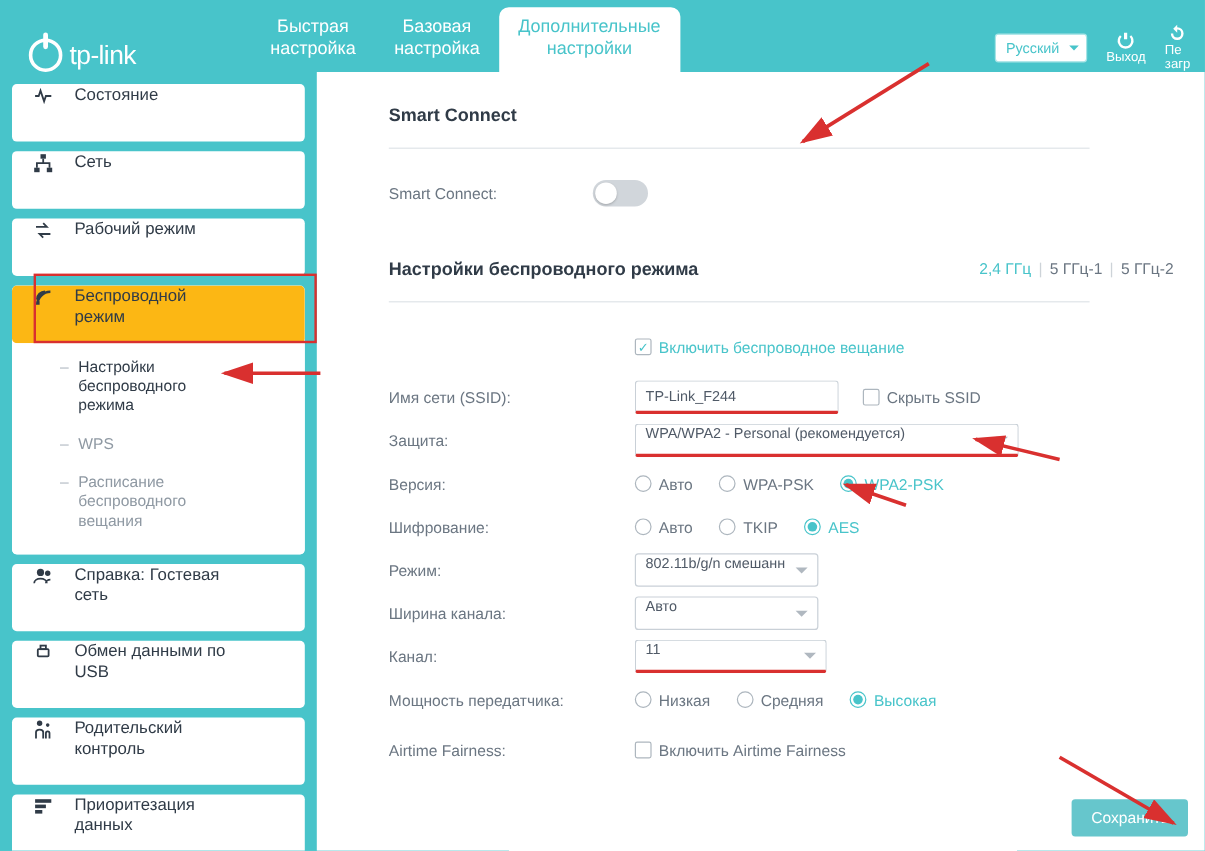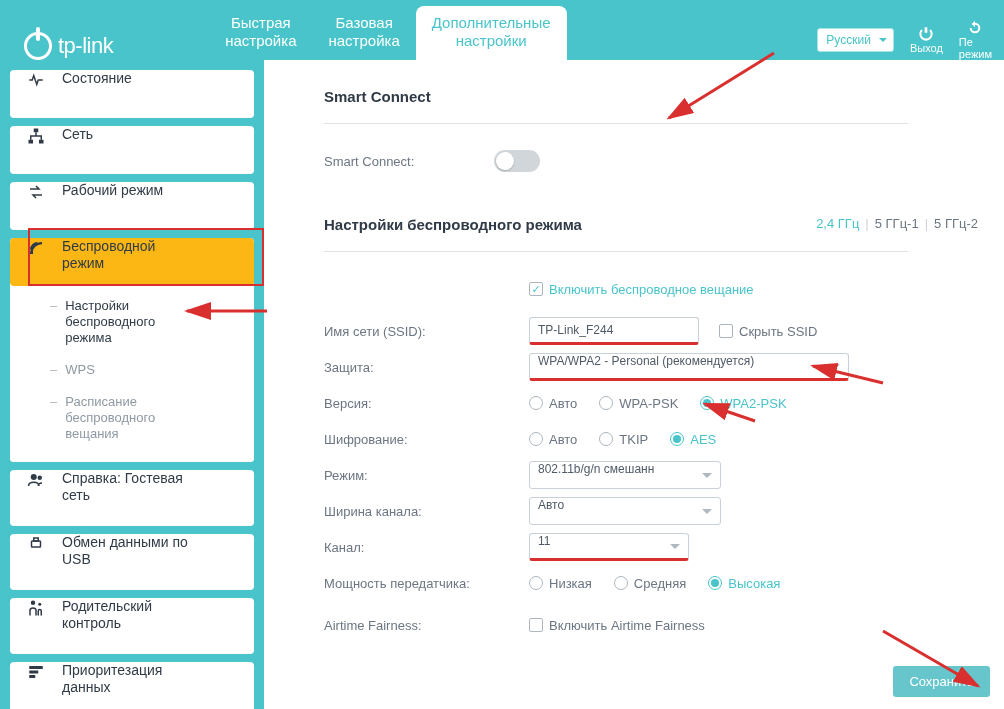--- a/index.html
+++ b/index.html
@@ -40,21 +40,21 @@
 .toggle{width:46px;height:22px;background:#d1d6db;border-radius:11px;position:relative;cursor:pointer}
 .toggle::after{content:"";position:absolute;width:18px;height:18px;background:#fff;border-radius:50%;top:2px;left:2px;box-shadow:0 1px 2px rgba(0,0,0,.2)}
 .band-tabs{position:absolute;right:26px;top:156px;font-size:13px;color:#6b7682;display:flex;gap:6px;align-items:center}
 .band-tabs .active{color:#48c4ca}
 .band-tabs .sep{color:#cdd3d8}
 .form{margin-top:30px}
 .form-row{display:flex;align-items:center;height:36px;margin-bottom:0;width:640px}
 .form-label{width:205px;color:#6b7682;font-size:13px}
 .text-input{width:170px;height:28px;border:1px solid #c9d0d7;border-radius:3px;padding:0 8px;font-size:12px;color:#505a67}
 .select{width:320px;height:28px;border:1px solid #c9d0d7;border-radius:3px;padding:0 8px;font-size:12px;color:#505a67;display:flex;position:relative;background:#fff}
-.select.sm{width:192px}
+.select.sm{width:153px}
 .select.xs{width:160px}
 .select .caret{position:absolute;right:8px;top:50%;margin-top:-2px;border:5px solid transparent;border-top-color:#b0b8c0}
 .cb{width:14px;height:14px;border:1px solid #adb6be;border-radius:2px;display:inline-flex;align-items:center;justify-content:center;margin-right:6px;font-size:11px;color:#48c4ca;background:#fff}
 .cb.checked::after{content:"\2713"}
 .radio-group{display:flex;gap:22px;align-items:center}
 .radio{display:flex;align-items:center;gap:6px;font-size:13px;color:#6b7682;cursor:pointer}
 .radio .dot{width:14px;height:14px;border:1px solid #adb6be;border-radius:50%;display:inline-flex;align-items:center;justify-content:center}
 .radio.sel{color:#48c4ca}
 .radio.sel .dot{border-color:#48c4ca}
 .radio.sel .dot::after{content:"";width:8px;height:8px;background:#48c4ca;border-radius:50%}
@@ -84,21 +84,21 @@
       <svg viewBox="0 0 24 24">
           <path d="M10 2h4v8h-4zM12 22a10 10 0 0 0 7-17l-2 2a7 7 0 1 1-10 0L5 5a10 10 0 0 0 7 17z"></path>
         </svg>
       <span>Выход</span>
     </div>
     <div class="hdr-item" style="white-space:pre-line">
       <svg viewBox="0 0 24 24">
           <path d="M12 4V1L7 6l5 5V7a5 5 0 1 1-5 5H4a8 8 0 1 0 8-8z"></path>
         </svg>
       <span>Пе
-режим</span>
+загр</span>
     </div>
   </div>
 </div>
 
 <div class="body-wrap">
   <div class="sidebar">
     <div class="side-card">
       <div class="side-item">
           <span class="side-icon">
             <svg viewBox="0 0 24 24">

